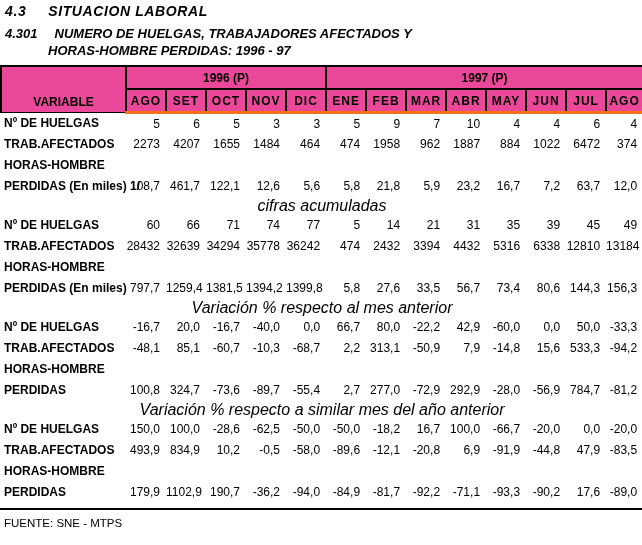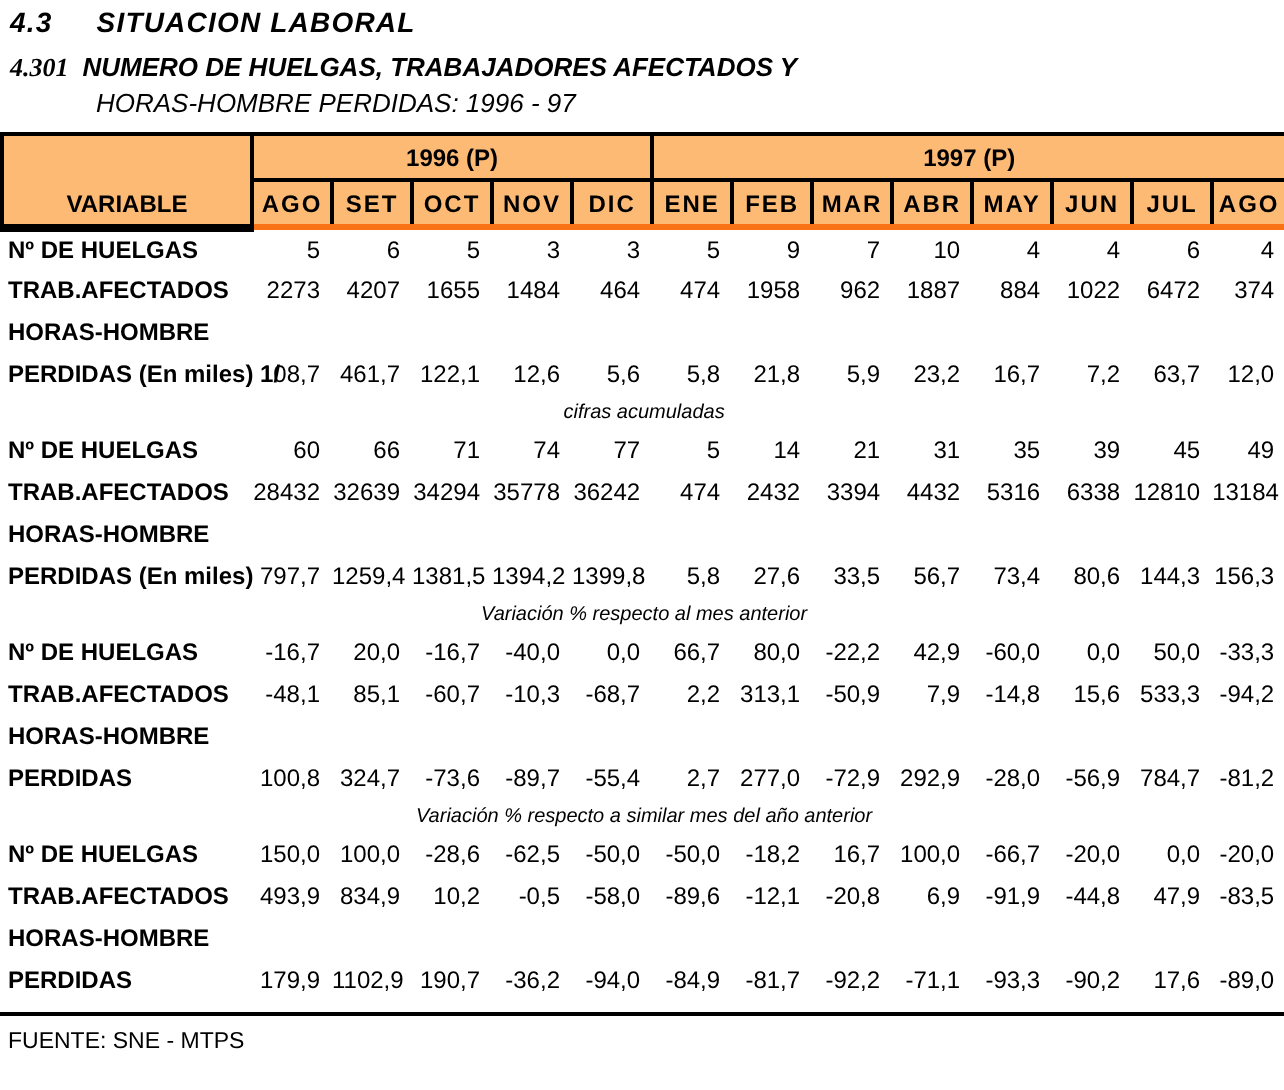--- a/index.html
+++ b/index.html
@@ -2,35 +2,35 @@
 <html><head>
 <meta charset="utf-8">
 <style>
   html,body{margin:0;padding:0;background:#fff;}
   body{width:642px;height:545px;overflow:hidden;font-family:"Liberation Sans",sans-serif;color:#000;}
   .page{width:642px;height:400px;position:relative;}
 
   .h1{padding:3px 0 0 5px;font-size:14px;font-weight:bold;font-style:italic;letter-spacing:.6px;}
   .h1 .num{margin-right:22px;}
   .h2{padding-left:5px;margin-top:7px;font-size:13px;font-weight:bold;font-style:italic;}
-  .h2 .num{margin-right:7px;font-family:Liberation Serif, serif;}
-  .h2b{padding-left:48px;margin-top:2px;font-size:13px;font-weight:normal;font-style:italic;}
+  .h2 .num{margin-right:17px;}
+  .h2b{padding-left:48px;margin-top:2px;font-size:13px;font-weight:bold;font-style:italic;}
 
   table{border-collapse:collapse;table-layout:fixed;width:642px;margin-top:7px;}
-  thead th{background:#fdba74;border:2px solid #000;font-size:12px;font-weight:bold;padding:0;}
+  thead th{background:#ec4899;border:2px solid #000;font-size:12px;font-weight:bold;padding:0;}
   thead tr.year-row th{height:21px;}
   thead tr.month-row th{height:21px;letter-spacing:1px;border-bottom:3px solid #f97316;}
-  th.variable-th{vertical-align:bottom;padding-bottom:3px;border-bottom:4px solid #000000;}
+  th.variable-th{vertical-align:bottom;padding-bottom:3px;border-bottom:1px solid #000000;}
 
   tbody td{font-size:12px;padding:0;white-space:nowrap;}
   tbody tr.data-row{height:21px;margin-top:48px;}
   td.rowlabel{font-weight:bold;padding-left:3px;}
   td.val{text-align:right;padding-right:6px;}
   tr.section-title-row{height:17px;}
-  tr.section-title-row td{text-align:center;font-style:italic;font-size:10px;}
+  tr.section-title-row td{text-align:center;font-style:italic;font-size:16px;}
 
   .hr{border-top:2px solid #000;margin-top:5px;}
   .footer{padding-left:4px;margin-top:5px;font-size:11.5px;line-height:17px;}
 </style>
 </head>
 <body>
 
 <div class="page">
 
   <div class="h1">

